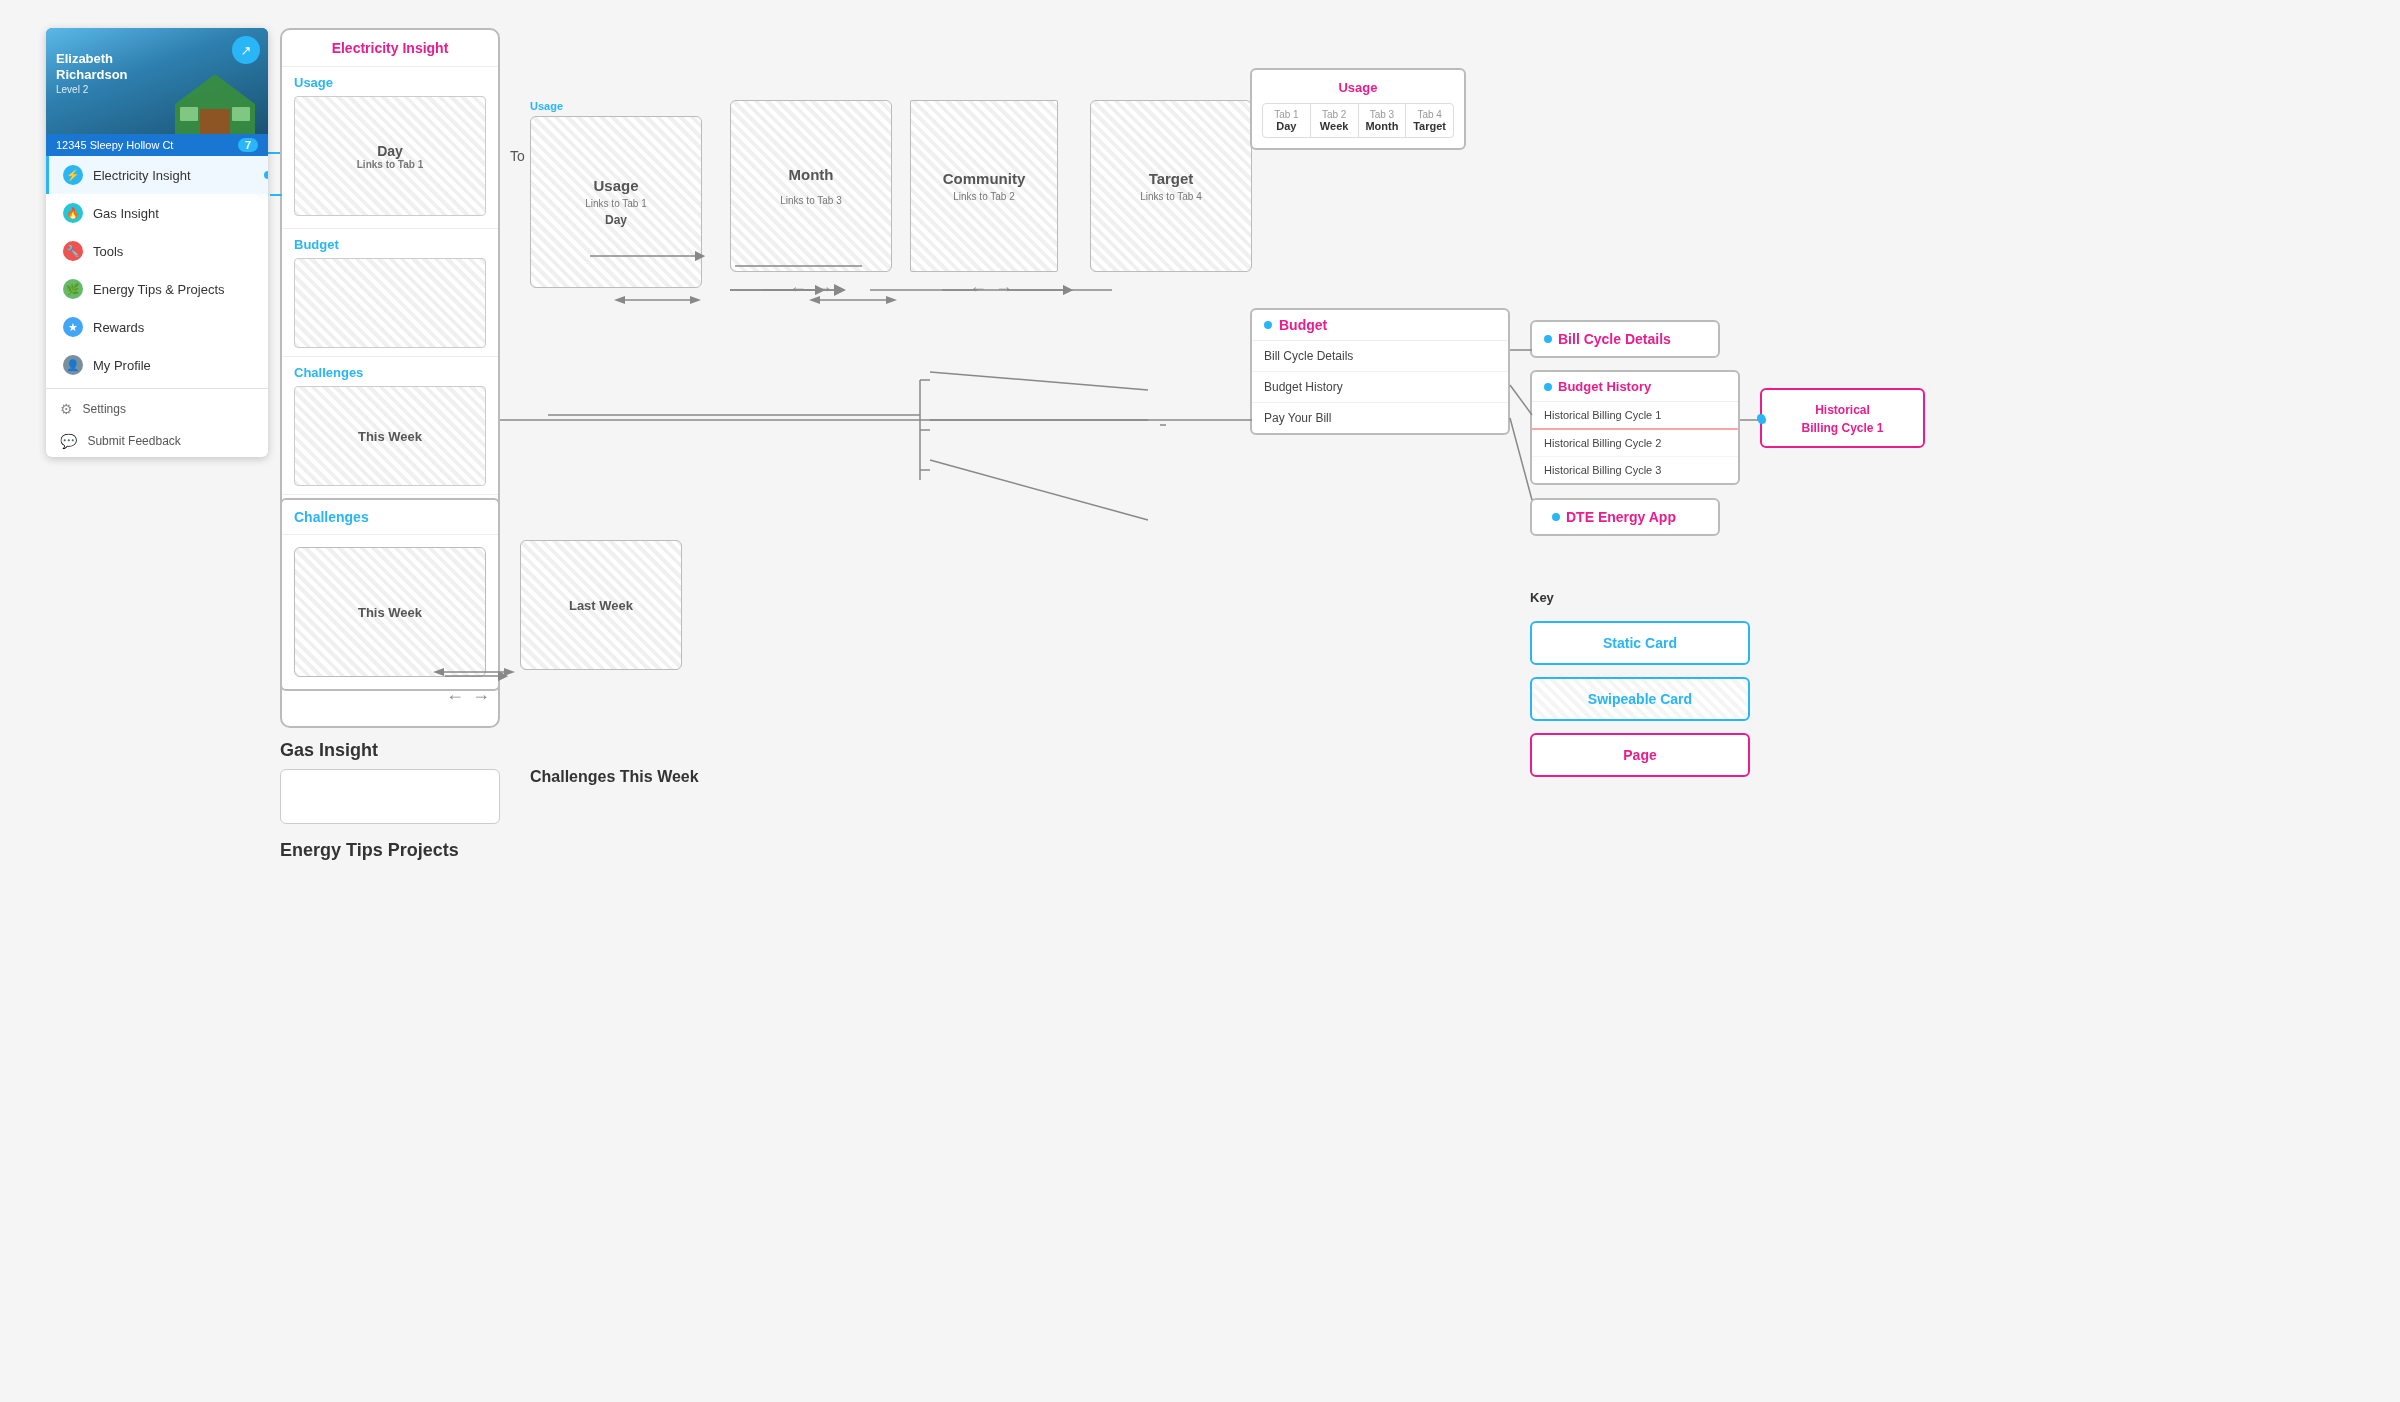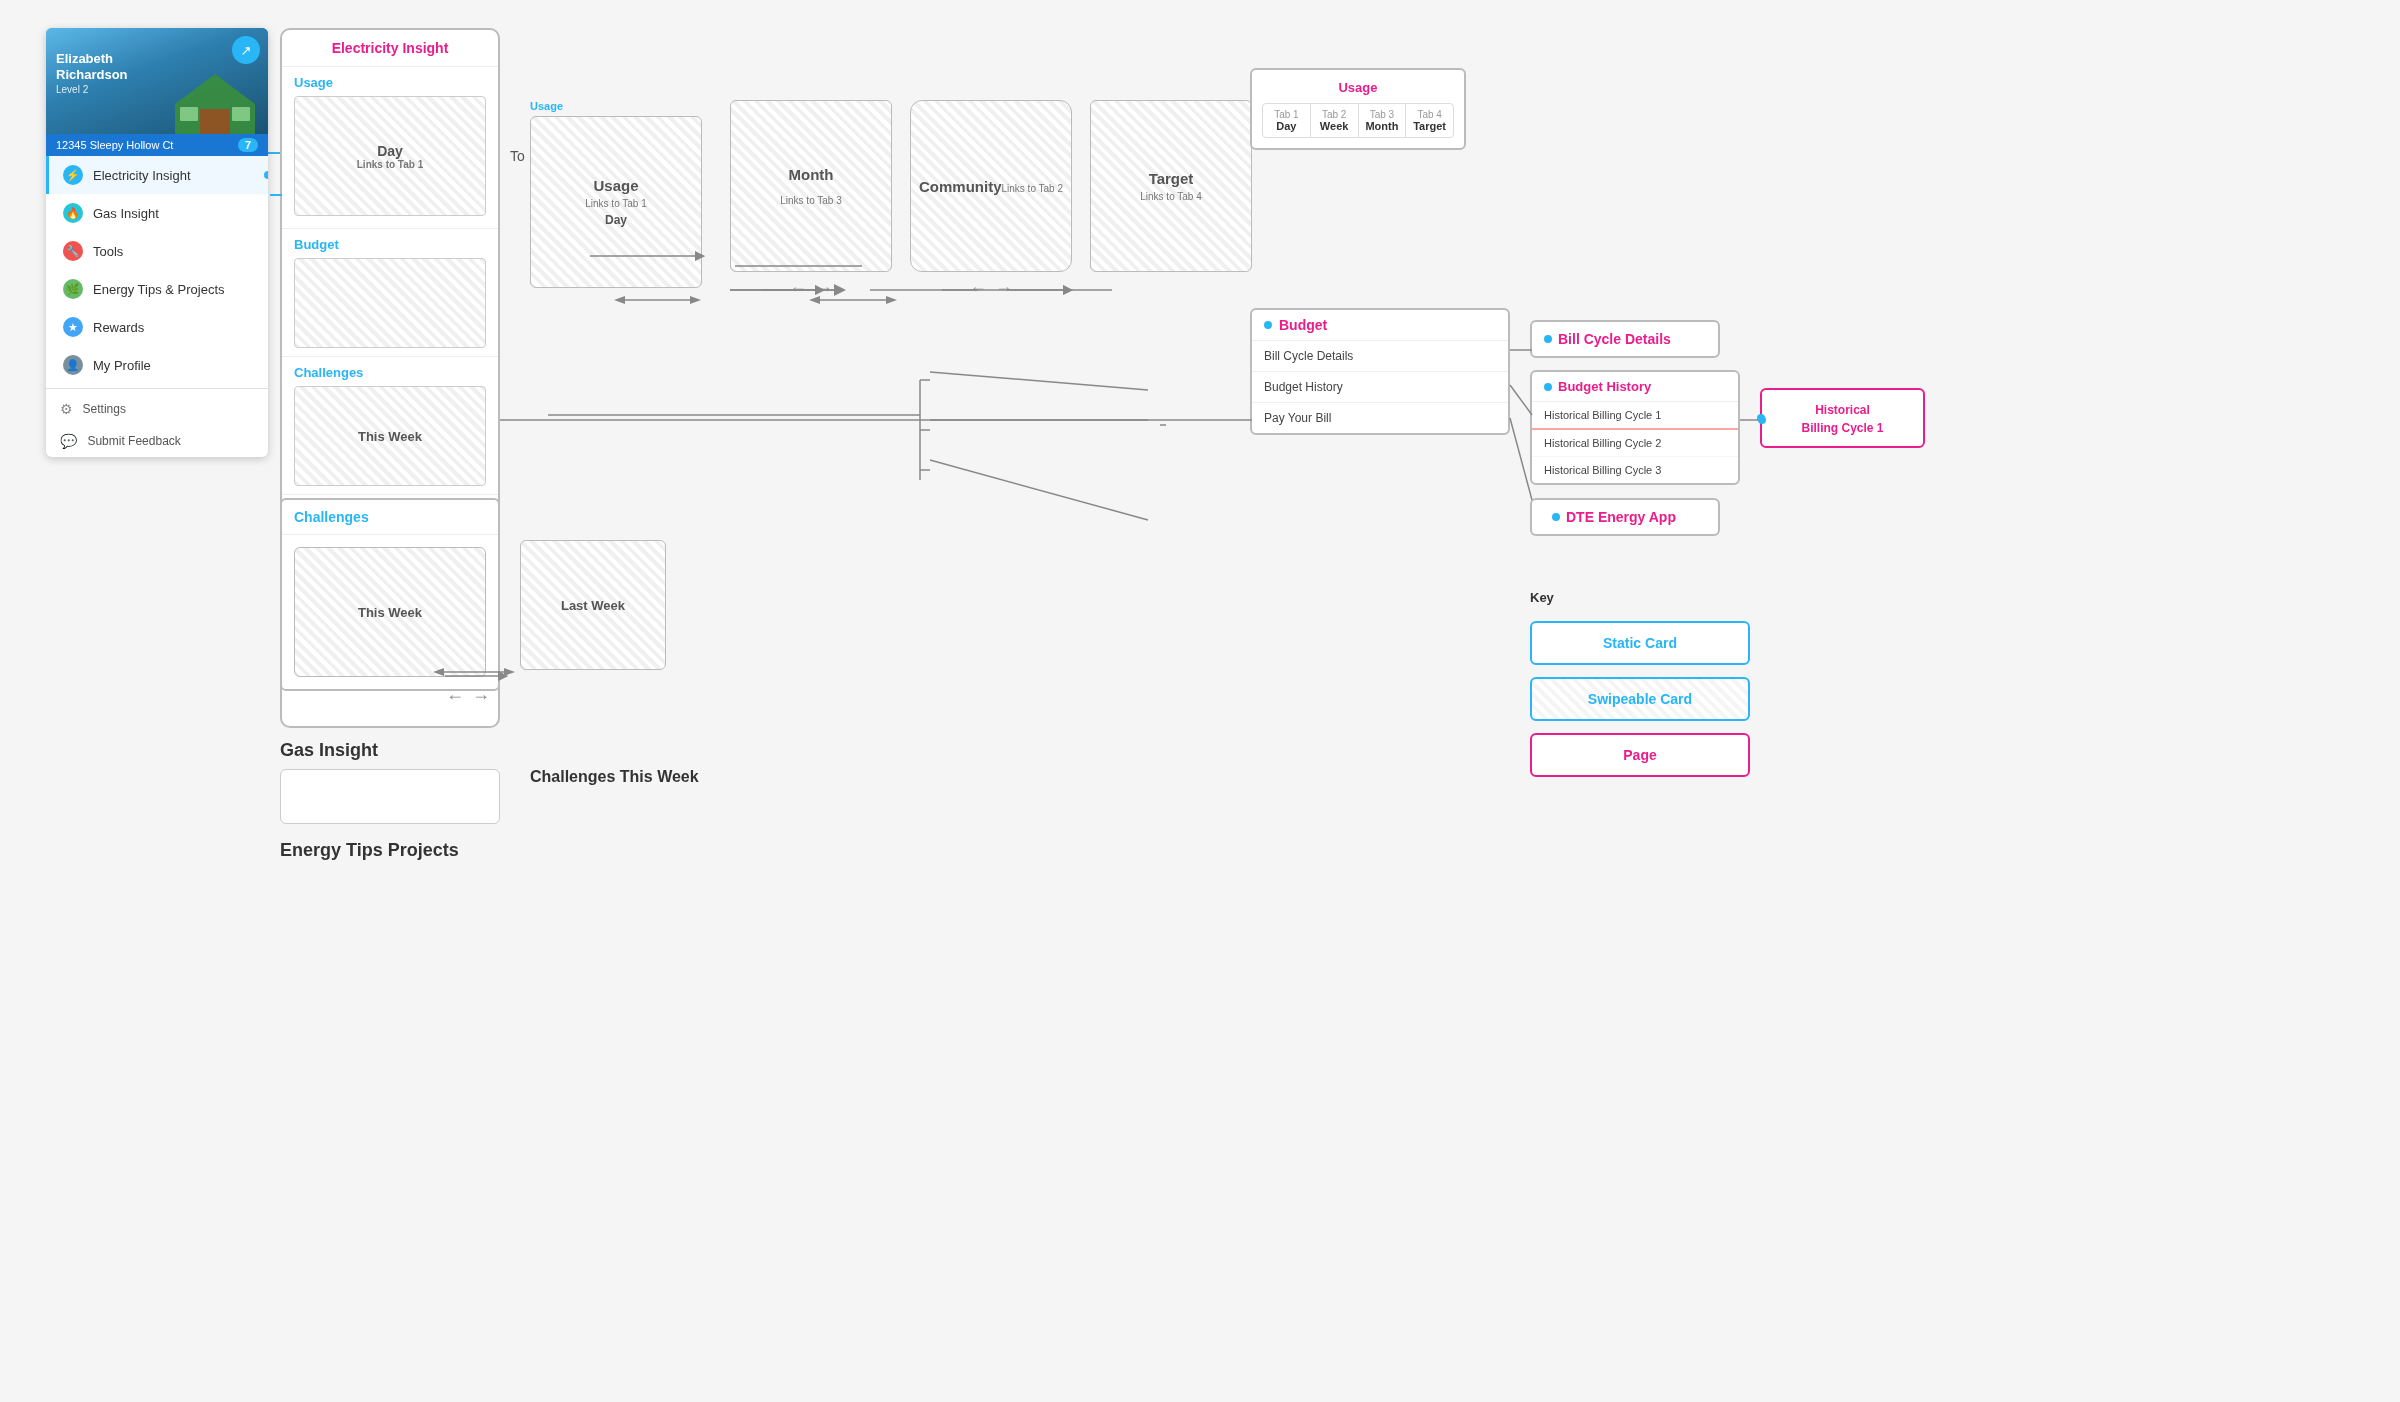--- a/index.html
+++ b/index.html
@@ -363,21 +363,21 @@
       <div style="font-size:10px;color:#777;margin-top:12px;">Links to Tab 3</div>
     </div>
 
     <div style="display:flex;align-items:center;justify-content:center;margin-top:4px;gap:8px;font-size:18px;color:#888;">
       <span>←</span>
         <span>→</span>
     </div>
   </div>
 
   <div style="position:absolute;left:380px;top:0;width:162px;height:195px;">
-    <div style="width:162px;height:172px;border:1px solid #bbb;border-radius:12px;background:repeating-linear-gradient(45deg,#f0f0f0 0,#f0f0f0 4px,#fff 4px,#fff 8px);display:flex;flex-direction:row;align-items:center;justify-content:center;">
+    <div style="width:148px;height:172px;border:1px solid #bbb;border-radius:2px;background:repeating-linear-gradient(45deg,#f0f0f0 0,#f0f0f0 4px,#fff 4px,#fff 8px);display:flex;flex-direction:column;align-items:center;justify-content:center;">
       <div style="font-size:15px;font-weight:bold;color:#555;">Community</div>
       <div style="font-size:10px;color:#777;margin-top:4px;">Links to Tab 2</div>
     </div>
     <div style="display:flex;align-items:center;justify-content:center;margin-top:4px;gap:8px;font-size:18px;color:#888;">
       <span>←</span>
         <span>→</span>
     </div>
   </div>
 
   <div style="position:absolute;left:560px;top:0;width:162px;height:195px;">
@@ -454,21 +454,21 @@
     <span style="font-size:14px;font-weight:bold;color:#29b6f6;">Challenges</span>
   </div>
 
   <div style="padding:12px;">
     <div style="width:100%;height:130px;border:1px solid #bbb;border-radius:6px;background:repeating-linear-gradient(45deg,#f0f0f0 0,#f0f0f0 4px,#fff 4px,#fff 8px);display:flex;align-items:center;justify-content:center;">
       <span style="font-size:13px;font-weight:bold;color:#555;">This Week</span>
     </div>
   </div>
 </div>
 
-<div style="position:absolute;left:520px;top:540px;width:146px;height:130px;border:1px solid #bbb;border-radius:6px;background:repeating-linear-gradient(45deg,#f0f0f0 0,#f0f0f0 4px,#fff 4px,#fff 8px);display:flex;align-items:center;justify-content:center;">
+<div style="position:absolute;left:520px;top:540px;width:162px;height:130px;border:1px solid #bbb;border-radius:6px;background:repeating-linear-gradient(45deg,#f0f0f0 0,#f0f0f0 4px,#fff 4px,#fff 8px);display:flex;align-items:center;justify-content:center;">
   <span style="font-size:13px;font-weight:bold;color:#555;">Last Week</span>
 </div>
 
 <div style="position:absolute;left:446px;top:684px;display:flex;align-items:center;gap:8px;font-size:18px;color:#888;">
   <span>←</span>
   <span>→</span>
 </div>
 
 <div style="position:absolute;left:280px;top:740px;">
   <div style="font-size:18px;font-weight:bold;color:#333;">Gas Insight</div>

